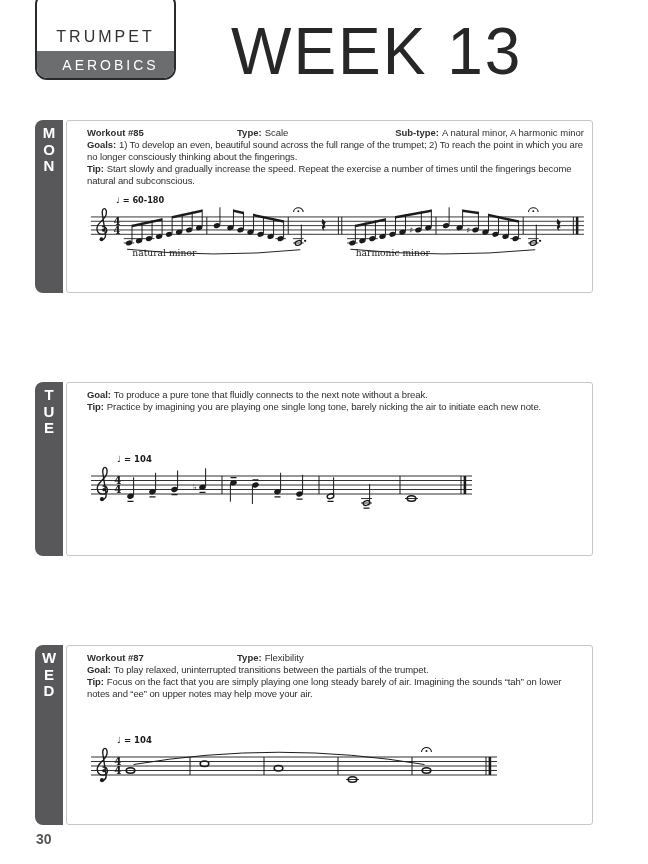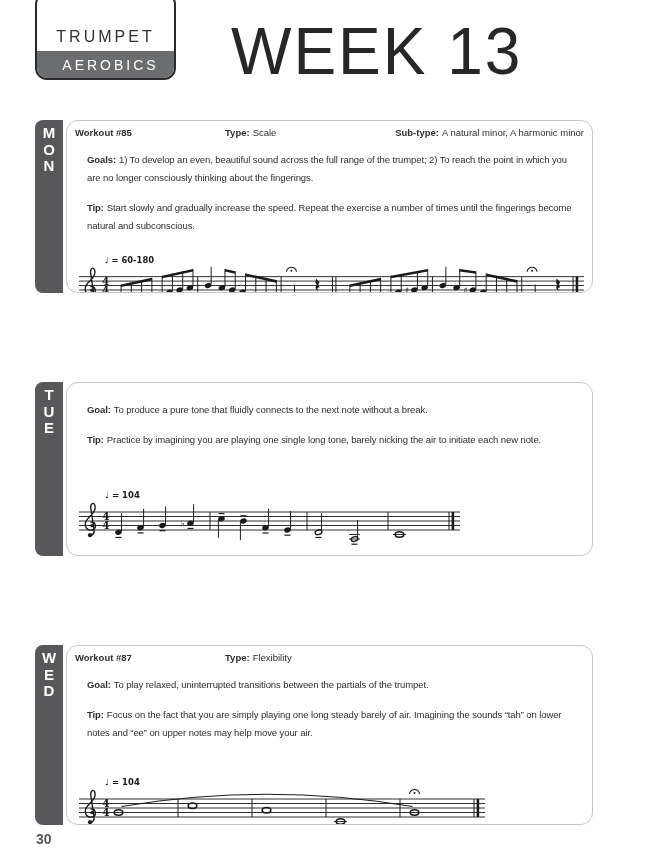--- a/index.html
+++ b/index.html
@@ -18,24 +18,24 @@
 
   
   .row{position:absolute;left:35px;width:558px;}
   .row-mon{top:120px;height:173px;}
   .row-tue{top:382px;height:174px;}
   .row-wed{top:645px;height:180px;}
   .daytab{position:absolute;left:0;top:0;bottom:0;width:28px;background:#58585a;
         border-radius:8px 0 0 8px;display:flex;flex-direction:column;align-items:center;padding-top:5px;box-sizing:border-box;}
   .daytab span{display:block;color:#fff;font-weight:bold;font-size:15px;line-height:16.5px;}
   .card{position:absolute;left:31px;right:0;top:0;bottom:0;border:1.5px solid #c6c6c8;
-        border-radius:12px;background:#fff;box-sizing:border-box;padding:6px 8px 4px 8px;overflow:hidden;}
+        border-radius:3px;background:#fff;box-sizing:border-box;padding:6px 8px 4px 20px;overflow:hidden;}
   .card-head{display:grid;grid-template-columns:150px 1fr auto;font-size:9.5px;line-height:12px;}
   .card-head b{margin-right:3px;}
-  .card p{margin:12px;font-size:9.5px;line-height:18px;letter-spacing:-0.1px;}
+  .card p{margin:0;font-size:9.5px;line-height:12px;letter-spacing:-0.1px;}
   .card p b{margin-right:3px;}
   .wnum{font-weight:bold;}
   .subcol{text-align:left;}
   svg.music{display:block;max-width:100%;height:auto;}
   .m-mon{margin-top:1px;}
   .m-tue{margin-top:33px;}
   .m-wed{margin-top:27px;}
 
   .page-number{position:absolute;left:36px;top:831px;font-size:14px;font-weight:bold;color:#555557;}
 </style>

